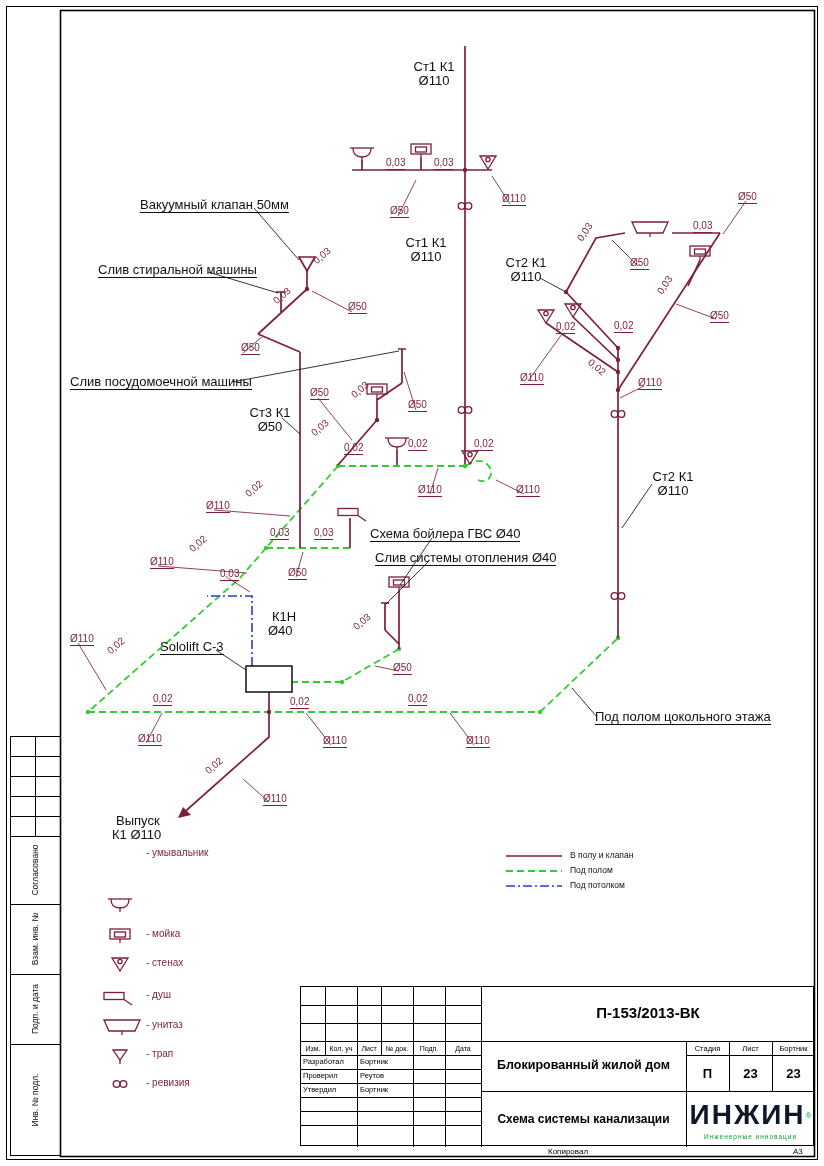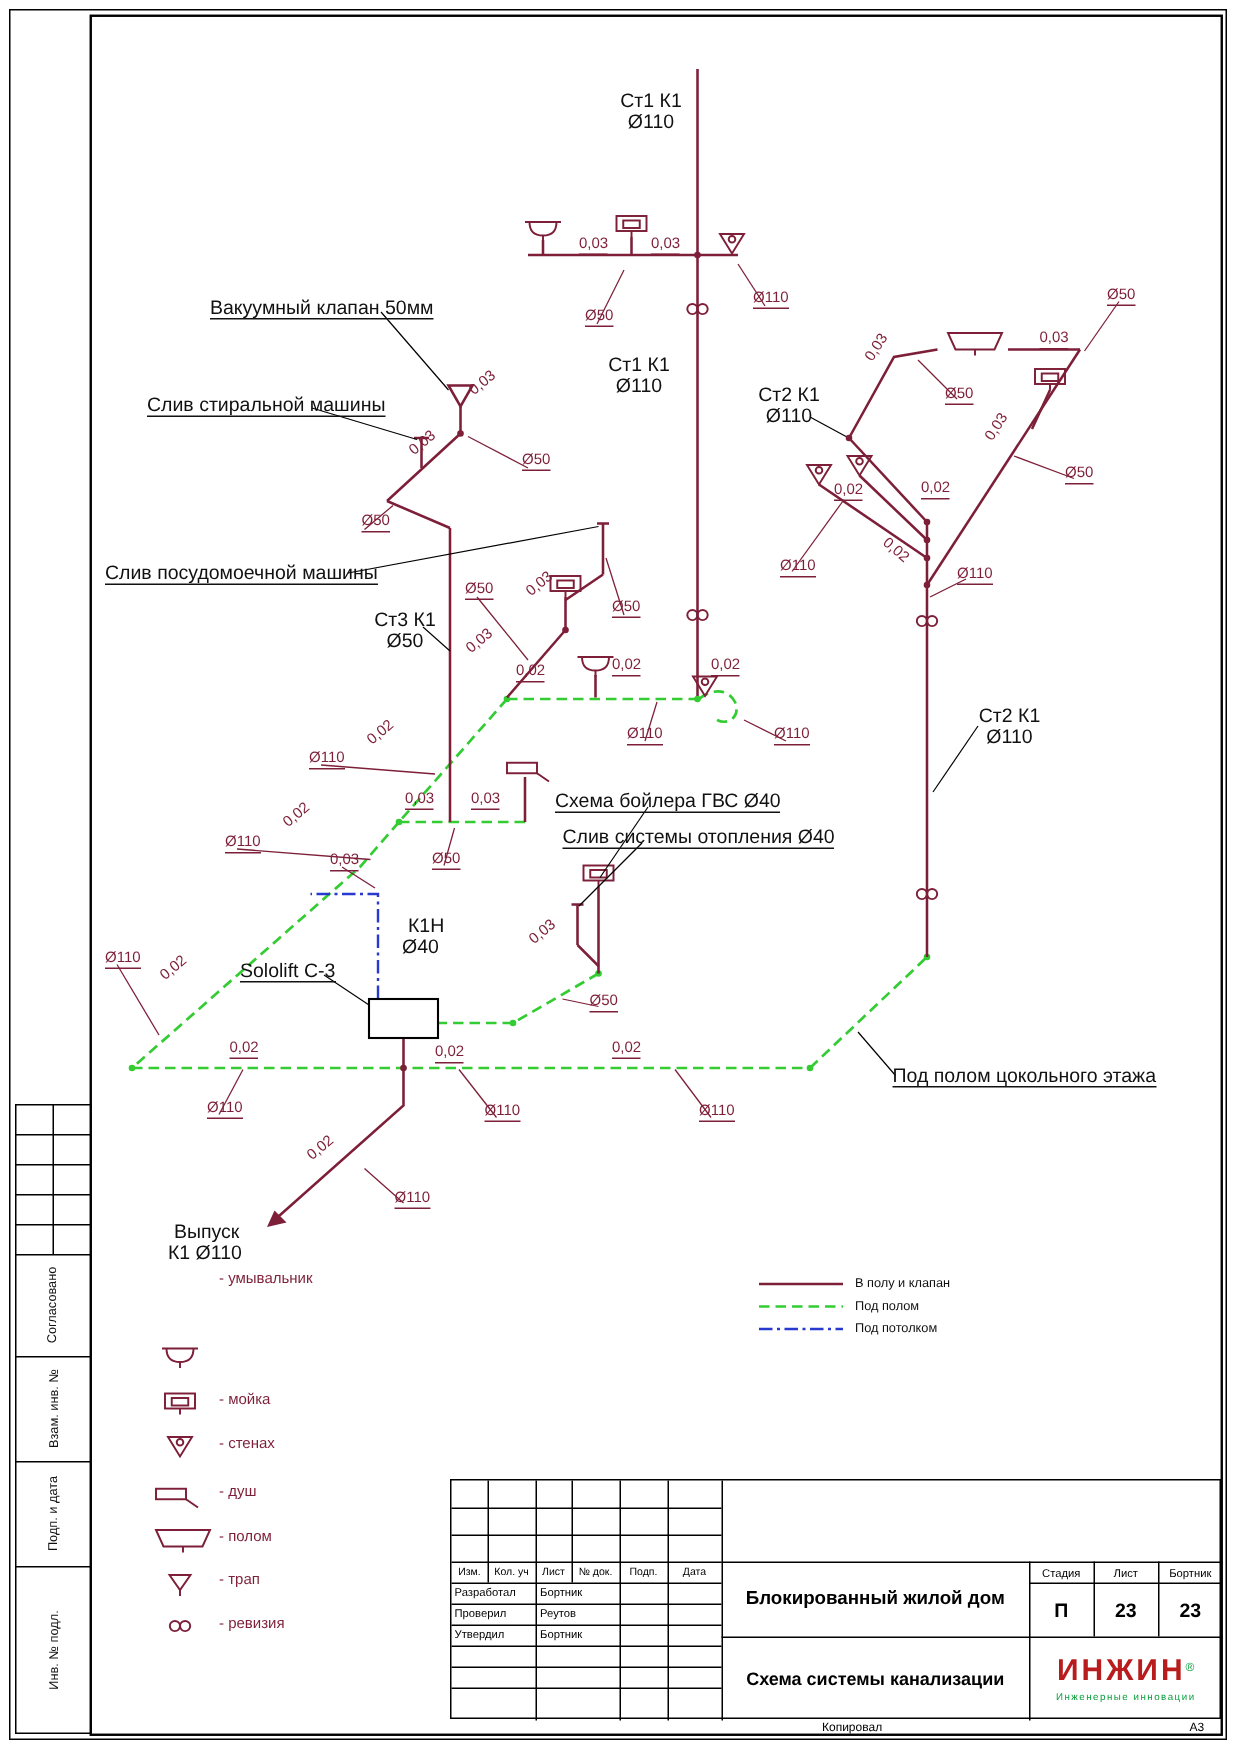--- a/index.html
+++ b/index.html
@@ -13,21 +13,21 @@
   .rL55{transform:rotate(-57deg);transform-origin:left bottom;}
   .rR40{transform:rotate(40deg);transform-origin:left bottom;}
   .lg{color:#111;font-size:8.5px;}
   .strip-sec{position:absolute;display:flex;align-items:center;justify-content:center;}
   .strip-sec span{transform:rotate(-90deg);white-space:nowrap;font-size:8.5px;color:#111;}
   .stamp{position:absolute;left:300px;top:986px;width:514px;height:160px;border:1.6px solid #000;box-sizing:border-box;}
   .vl{position:absolute;width:1px;background:#000;}
   .hl{position:absolute;height:1px;background:#000;}
   .st{position:absolute;line-height:1;color:#000;white-space:nowrap;}
   .tc{text-align:center;}
-  .logo-name{font-weight:bold;font-size:20px;letter-spacing:2px;color:#b91c1c;}
+  .logo-name{font-weight:bold;font-size:28px;letter-spacing:2px;color:#0f172a;}
   .logo-reg{font-size:8px;vertical-align:super;color:#0a9e3c;}
   .logo-tag{font-size:6.5px;letter-spacing:1px;color:#0a9e3c;margin-top:2px;}
 </style>
 </head>
 <body>
 
 <div class="page">
 
 <svg width="824" height="1166" viewBox="0 0 824 1166">
   <defs>
@@ -299,21 +299,21 @@
 <span class="lbl ul" style="left:638px;top:378px">Ø110</span>
 
 <span class="lbl lg" style="left:570px;top:851px">В полу и клапан</span>
 <span class="lbl lg" style="left:570px;top:866px">Под полом</span>
 <span class="lbl lg" style="left:570px;top:881px">Под потолком</span>
 
 <span class="lbl" style="left:146px;top:848px">- умывальник</span>
 <span class="lbl" style="left:146px;top:929px">- мойка</span>
 <span class="lbl" style="left:146px;top:958px">- стенах</span>
 <span class="lbl" style="left:146px;top:990px">- душ</span>
-<span class="lbl" style="left:146px;top:1020px">- полом</span>
+<span class="lbl" style="left:146px;top:1020px">- унитаз</span>
 <span class="lbl" style="left:146px;top:1049px">- трап</span>
 <span class="lbl" style="left:146px;top:1078px">- ревизия</span>
 
 <div class="strip-sec" style="left:10px;top:836px;width:50px;height:68px">
       <span>Согласовано</span>
     </div>
 <div class="strip-sec" style="left:10px;top:904px;width:50px;height:70px">
       <span>Взам. инв. №</span>
     </div>
 <div class="strip-sec" style="left:10px;top:974px;width:50px;height:70px">
@@ -340,20 +340,21 @@
   <div class="hl" style="left:0;top:68px;width:180px"></div>
   <div class="hl" style="left:0;top:82px;width:180px"></div>
   <div class="hl" style="left:0;top:96px;width:180px"></div>
   <div class="hl" style="left:0;top:110px;width:180px"></div>
   <div class="hl" style="left:0;top:124px;width:180px"></div>
   <div class="hl" style="left:0;top:138px;width:180px"></div>
   <div class="hl" style="left:180px;top:54px;width:334px"></div>
   <div class="hl" style="left:385px;top:68px;width:129px"></div>
   <div class="hl" style="left:180px;top:104px;width:334px"></div>
 
+  <span class="st tc" style="left:180px;top:18px;width:334px;font-size:15px;font-weight:bold">П-153/2013-ВК</span>
 
   <span class="st tc" style="left:0;top:58px;width:24px;font-size:7px">Изм.</span>
   <span class="st tc" style="left:24px;top:58px;width:32px;font-size:7px">Кол. уч</span>
   <span class="st tc" style="left:56px;top:58px;width:24px;font-size:7px">Лист</span>
   <span class="st tc" style="left:80px;top:58px;width:32px;font-size:7px">№ док.</span>
   <span class="st tc" style="left:112px;top:58px;width:32px;font-size:7px">Подп.</span>
   <span class="st tc" style="left:144px;top:58px;width:36px;font-size:7px">Дата</span>
 
   <span class="st" style="left:2px;top:71px;font-size:7.5px">Разработал</span>
   <span class="st" style="left:59px;top:71px;font-size:7.5px">Бортник</span>

